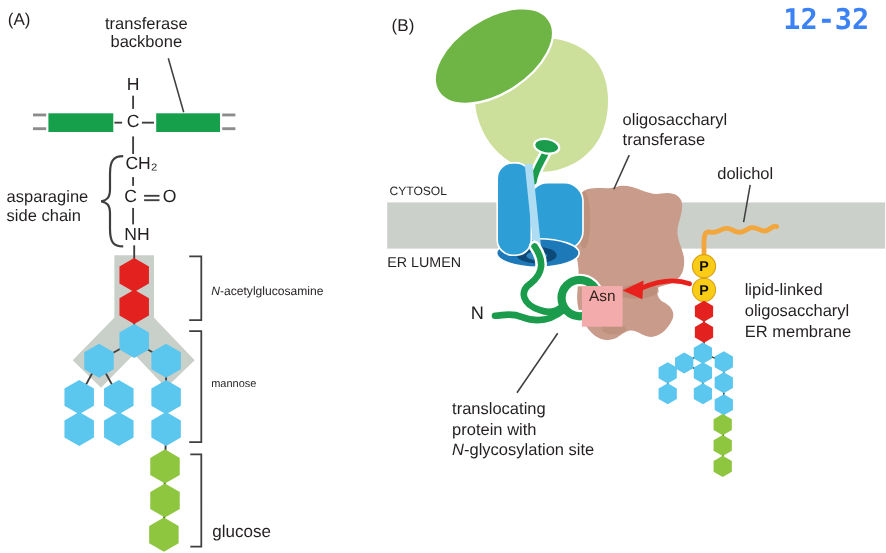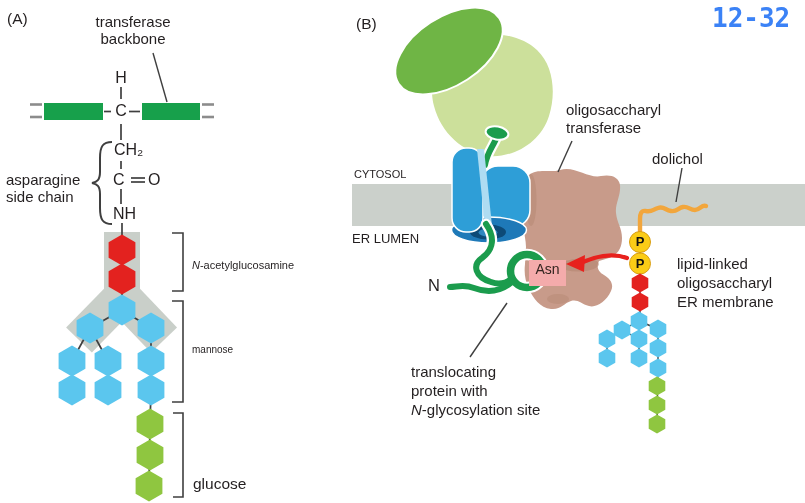--- a/index.html
+++ b/index.html
@@ -11,21 +11,21 @@
   .lbl{position:absolute;white-space:nowrap;font-size:15px;line-height:18px;color:#231F20;}
   .lbl .line{display:block;}
   .ctr{text-align:center;}
   .chem{font-size:16px;line-height:17px;}
   .fignum{
     position:absolute;left:712px;top:3px;width:90px;
     font-family:"DejaVu Sans Mono",monospace;font-weight:bold;font-size:26px;line-height:30px;
     color:#3b82f6;
   }
   .asn-box{
-    position:absolute;left:529px;top:260px;width:37px;height:26px;
+    position:absolute;left:529px;top:260px;width:37px;height:37px;
     background:#F4ABAB;font-size:14px;line-height:19px;text-align:center;color:#33241F;
   }
   .pletter{
     position:absolute;width:16px;text-align:center;
     font-size:13px;line-height:16px;font-weight:bold;color:#111;
   }
   .ital{font-style:italic;}
 </style>
 </head>
 <body>

